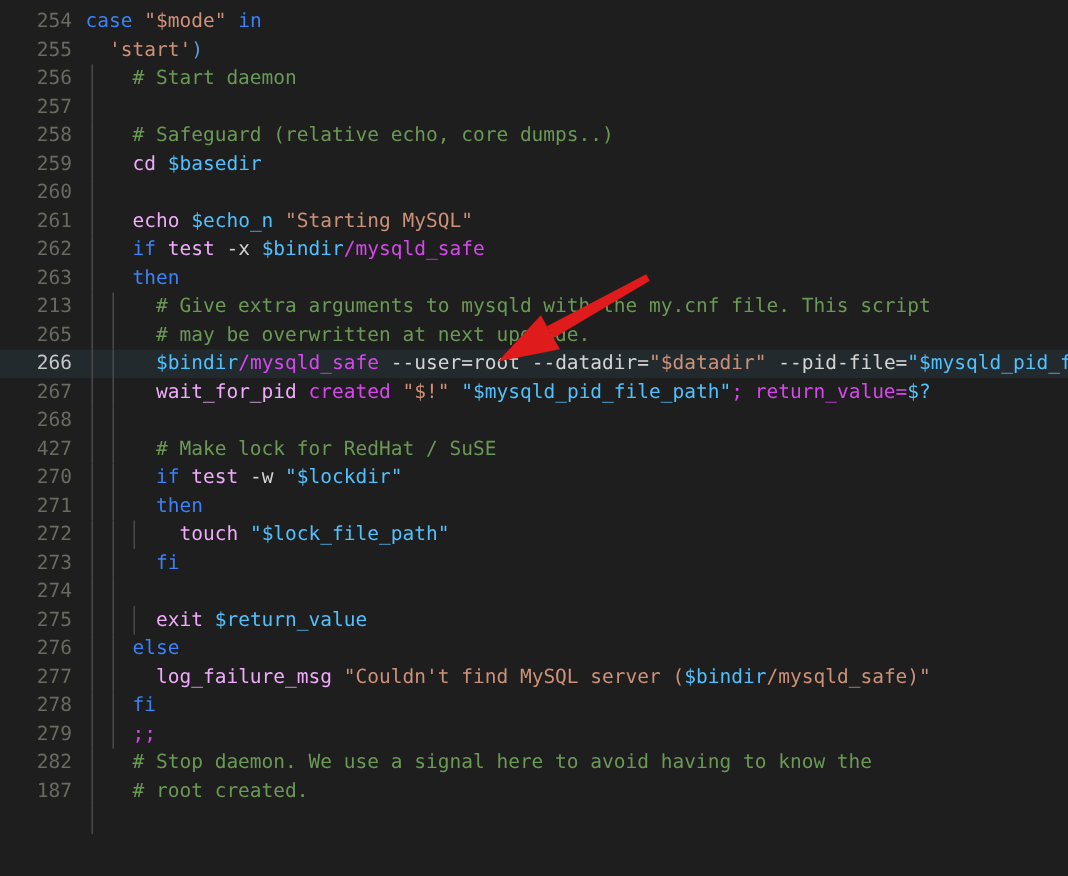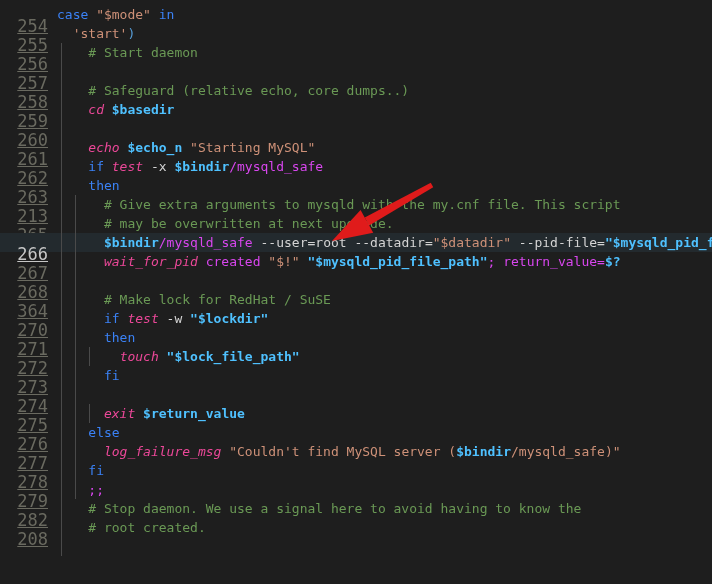--- a/index.html
+++ b/index.html
@@ -41,27 +41,26 @@
     position: absolute;
     left: 0;
     top: 0;
     right: 0;
     height: 19px;
   }
 
   .ln-num {
     position: absolute;
     left: 0;
-    top: 12px;
+    top: 0;
     width: 48px;
     height: 19px;
     text-align: right;
     color: #6a6a60;
-    font-size: 17px;
-    text-decoration: underline;
+    font-size: 13px;
   }
   .code-line.active .ln-num {
     color: #c6c6c6;
   }
 
   .ln-text {
     position: absolute;
     left: 57px;
     top: 0;
     height: 19px;
@@ -75,23 +74,23 @@
     width: 1px;
     height: 19px;
     background: #4a4a4a;
   }
   .guide.g0 { left: 61px; }
   .guide.g1 { left: 75px; }
   .guide.g2 { left: 89px; }
 
   
   .t-kw     { color: #3b82f6; }   
-  .t-cmd    { color: #ec4899; font-style: italic; }   
+  .t-cmd    { color: #f0abfc; }   
   .t-str    { color: #ce9178; }   
-  .t-var    { color: #4fc1ff; font-weight: bold; }   
+  .t-var    { color: #4fc1ff; }   
   .t-com    { color: #6a9955; }   
   .t-punct  { color: #d946ef; }
   .t-paren  { color: #569cd6; }
   .t-op     { color: #d4d4d4; }
 
   
   #arrow-overlay {
     position: absolute;
     left: 0;
     top: 0;
@@ -115,33 +114,33 @@
       <div class="code-line"><div class="ln-bg"></div><div class="ln-num">259</div><div class="guide g0"></div><div class="ln-text"><span class="t-punct">    </span><span class="t-cmd">cd</span><span class="t-punct"> </span><span class="t-var">$basedir</span></div></div>
       <div class="code-line"><div class="ln-bg"></div><div class="ln-num">260</div><div class="guide g0"></div><div class="ln-text"></div></div>
       <div class="code-line"><div class="ln-bg"></div><div class="ln-num">261</div><div class="guide g0"></div><div class="ln-text"><span class="t-punct">    </span><span class="t-cmd">echo</span><span class="t-punct"> </span><span class="t-var">$echo_n</span><span class="t-punct"> </span><span class="t-str">"Starting MySQL"</span></div></div>
       <div class="code-line"><div class="ln-bg"></div><div class="ln-num">262</div><div class="guide g0"></div><div class="ln-text"><span class="t-punct">    </span><span class="t-kw">if</span><span class="t-punct"> </span><span class="t-cmd">test</span><span class="t-op"> -x </span><span class="t-var">$bindir</span><span class="t-punct">/mysqld_safe</span></div></div>
       <div class="code-line"><div class="ln-bg"></div><div class="ln-num">263</div><div class="guide g0"></div><div class="ln-text"><span class="t-punct">    </span><span class="t-kw">then</span></div></div>
       <div class="code-line"><div class="ln-bg"></div><div class="ln-num">213</div><div class="guide g0"></div><div class="guide g1"></div><div class="ln-text"><span class="t-com">      # Give extra arguments to mysqld with the my.cnf file. This script</span></div></div>
       <div class="code-line"><div class="ln-bg"></div><div class="ln-num">265</div><div class="guide g0"></div><div class="guide g1"></div><div class="ln-text"><span class="t-com">      # may be overwritten at next upgrade.</span></div></div>
       <div class="code-line active"><div class="ln-bg"></div><div class="ln-num">266</div><div class="guide g0"></div><div class="guide g1"></div><div class="ln-text"><span class="t-punct">      </span><span class="t-var">$bindir</span><span class="t-punct">/mysqld_safe </span><span class="t-op">--user=root --datadir=</span><span class="t-str">"$datadir"</span><span class="t-punct"> </span><span class="t-op">--pid-file=</span><span class="t-var">"$mysqld_pid_fi</span></div></div>
       <div class="code-line"><div class="ln-bg"></div><div class="ln-num">267</div><div class="guide g0"></div><div class="guide g1"></div><div class="ln-text"><span class="t-punct">      </span><span class="t-cmd">wait_for_pid</span><span class="t-punct"> created </span><span class="t-str">"$!"</span><span class="t-punct"> </span><span class="t-var">"$mysqld_pid_file_path"</span><span class="t-punct">; return_value=</span><span class="t-var">$?</span></div></div>
       <div class="code-line"><div class="ln-bg"></div><div class="ln-num">268</div><div class="guide g0"></div><div class="guide g1"></div><div class="ln-text"></div></div>
-      <div class="code-line"><div class="ln-bg"></div><div class="ln-num">364</div><div class="guide g0"></div><div class="guide g1"></div><div class="ln-text"><span class="t-com">      # Make lock for RedHat / SuSE</span></div></div>
+      <div class="code-line"><div class="ln-bg"></div><div class="ln-num">427</div><div class="guide g0"></div><div class="guide g1"></div><div class="ln-text"><span class="t-com">      # Make lock for RedHat / SuSE</span></div></div>
       <div class="code-line"><div class="ln-bg"></div><div class="ln-num">270</div><div class="guide g0"></div><div class="guide g1"></div><div class="ln-text"><span class="t-punct">      </span><span class="t-kw">if</span><span class="t-punct"> </span><span class="t-cmd">test</span><span class="t-op"> -w </span><span class="t-var">"$lockdir"</span></div></div>
       <div class="code-line"><div class="ln-bg"></div><div class="ln-num">271</div><div class="guide g0"></div><div class="guide g1"></div><div class="ln-text"><span class="t-punct">      </span><span class="t-kw">then</span></div></div>
       <div class="code-line"><div class="ln-bg"></div><div class="ln-num">272</div><div class="guide g0"></div><div class="guide g1"></div><div class="guide g2"></div><div class="ln-text"><span class="t-punct">        </span><span class="t-cmd">touch</span><span class="t-punct"> </span><span class="t-var">"$lock_file_path"</span></div></div>
       <div class="code-line"><div class="ln-bg"></div><div class="ln-num">273</div><div class="guide g0"></div><div class="guide g1"></div><div class="ln-text"><span class="t-punct">      </span><span class="t-kw">fi</span></div></div>
       <div class="code-line"><div class="ln-bg"></div><div class="ln-num">274</div><div class="guide g0"></div><div class="guide g1"></div><div class="ln-text"></div></div>
       <div class="code-line"><div class="ln-bg"></div><div class="ln-num">275</div><div class="guide g0"></div><div class="guide g1"></div><div class="guide g2"></div><div class="ln-text"><span class="t-punct">      </span><span class="t-cmd">exit</span><span class="t-punct"> </span><span class="t-var">$return_value</span></div></div>
       <div class="code-line"><div class="ln-bg"></div><div class="ln-num">276</div><div class="guide g0"></div><div class="guide g1"></div><div class="ln-text"><span class="t-punct">    </span><span class="t-kw">else</span></div></div>
       <div class="code-line"><div class="ln-bg"></div><div class="ln-num">277</div><div class="guide g0"></div><div class="guide g1"></div><div class="ln-text"><span class="t-punct">      </span><span class="t-cmd">log_failure_msg</span><span class="t-punct"> </span><span class="t-str">"Couldn't find MySQL server (</span><span class="t-var">$bindir</span><span class="t-str">/mysqld_safe)"</span></div></div>
       <div class="code-line"><div class="ln-bg"></div><div class="ln-num">278</div><div class="guide g0"></div><div class="guide g1"></div><div class="ln-text"><span class="t-punct">    </span><span class="t-kw">fi</span></div></div>
       <div class="code-line"><div class="ln-bg"></div><div class="ln-num">279</div><div class="guide g0"></div><div class="guide g1"></div><div class="ln-text"><span class="t-punct">    ;;</span></div></div>
       <div class="code-line"><div class="ln-bg"></div><div class="ln-num">282</div><div class="guide g0"></div><div class="ln-text"><span class="t-com">    # Stop daemon. We use a signal here to avoid having to know the</span></div></div>
-      <div class="code-line"><div class="ln-bg"></div><div class="ln-num">208</div><div class="guide g0"></div><div class="ln-text"><span class="t-com">    # root created.</span></div></div>
+      <div class="code-line"><div class="ln-bg"></div><div class="ln-num">187</div><div class="guide g0"></div><div class="ln-text"><span class="t-com">    # root created.</span></div></div>
       <div class="code-line"><div class="ln-bg"></div><div class="ln-num"></div><div class="guide g0"></div><div class="ln-text"></div></div>
     </div>
 
   <svg id="arrow-overlay" viewBox="0 0 712 584" width="712" height="584">
     <g>
       <path id="arrow-shaft" d="M 430.77849157767037 182.8187349601257 L 364.70152547779554 217.52958817095254 L 369.0989557981821 225.38214231450002 L 433.22150842232963 187.1812650398743 Z" fill="#e01b1b"></path>
       <path id="arrow-head" d="M 332 241 L 360.5483968418749 210.11328703537993 L 373.25208443410276 232.79844345007263 Z" fill="#e01b1b"></path>
     </g>
   </svg>
 

